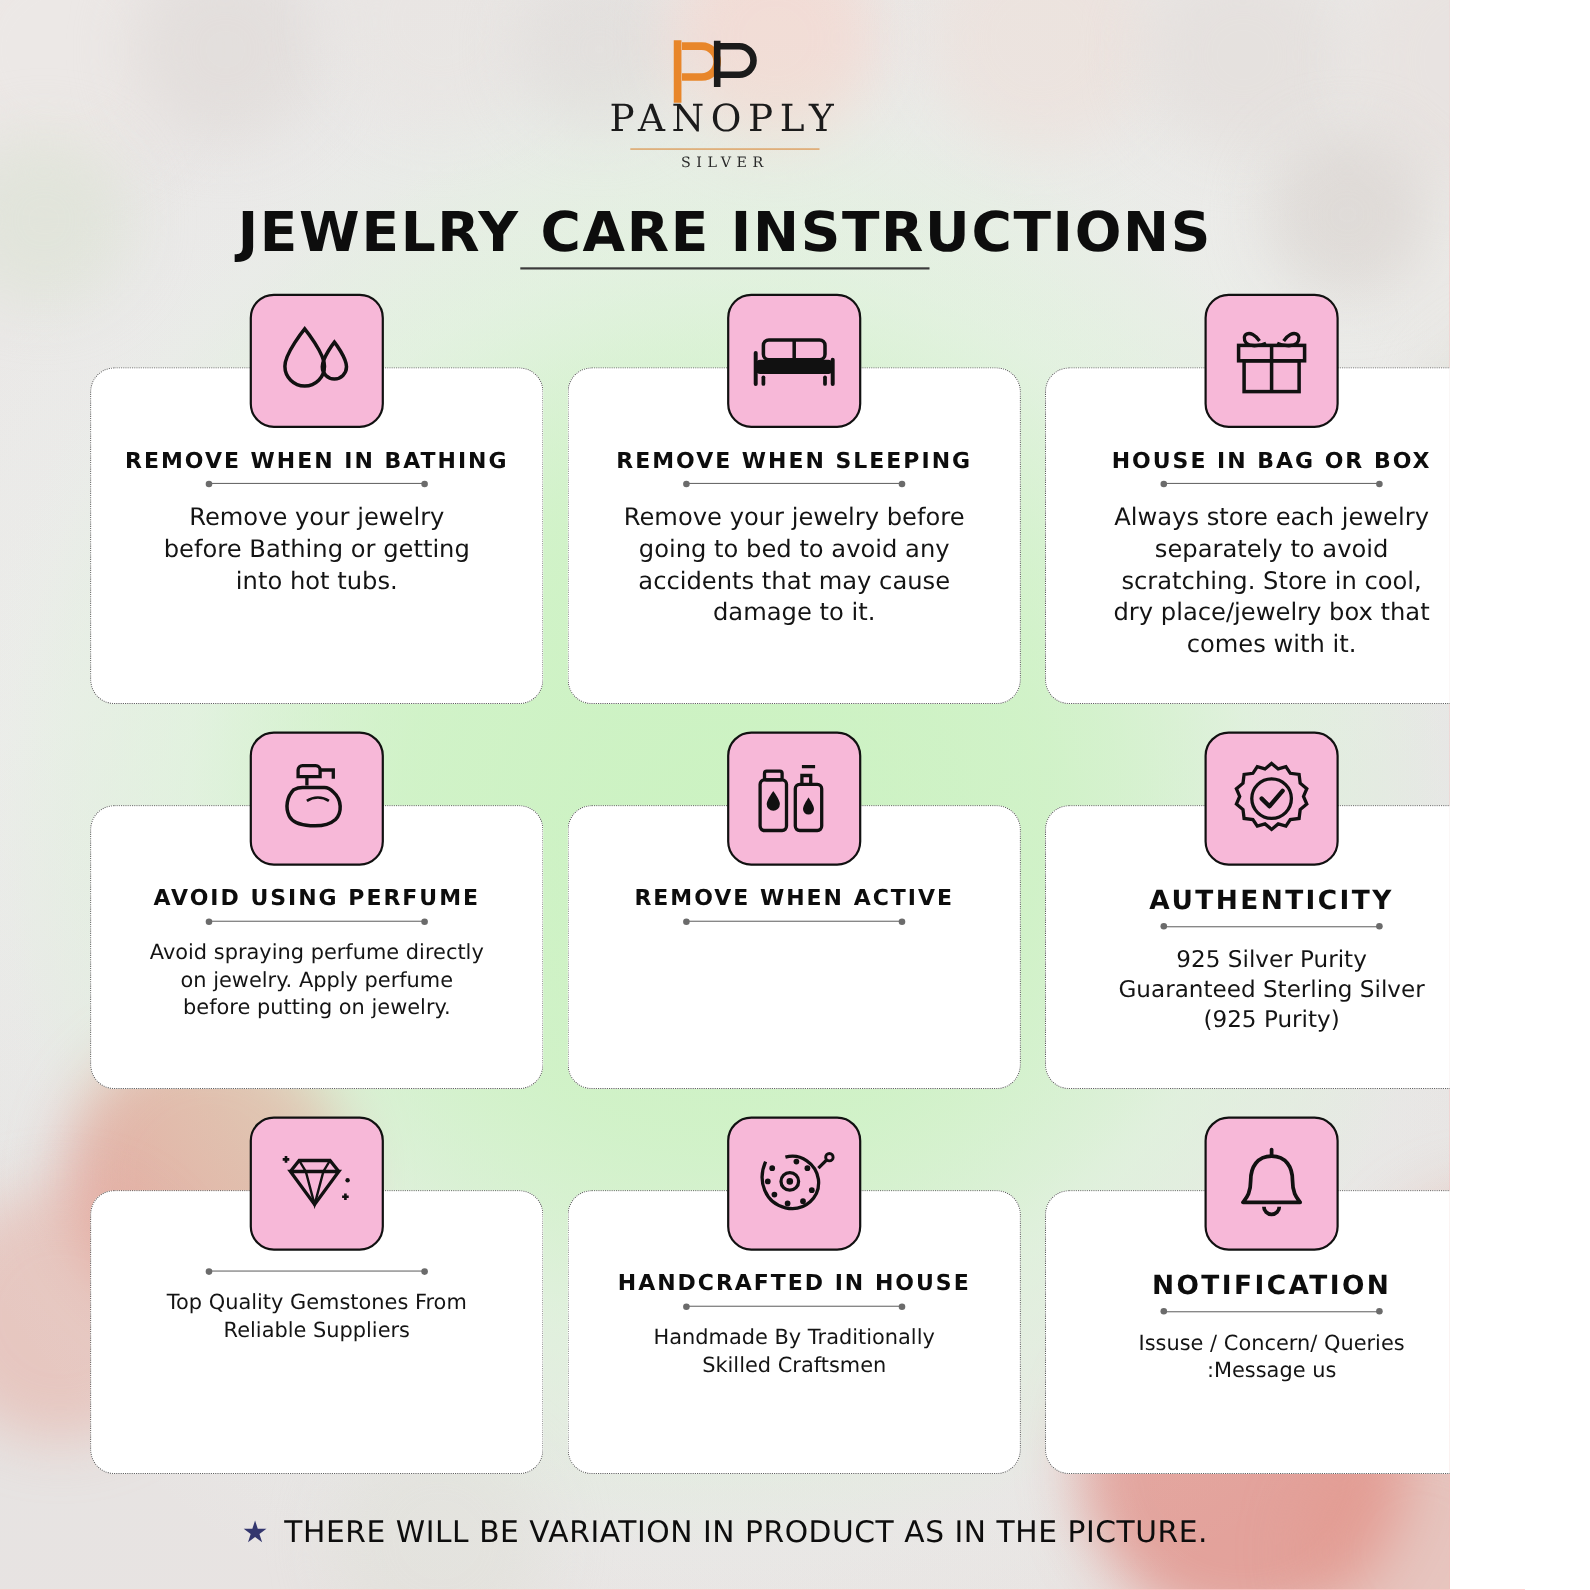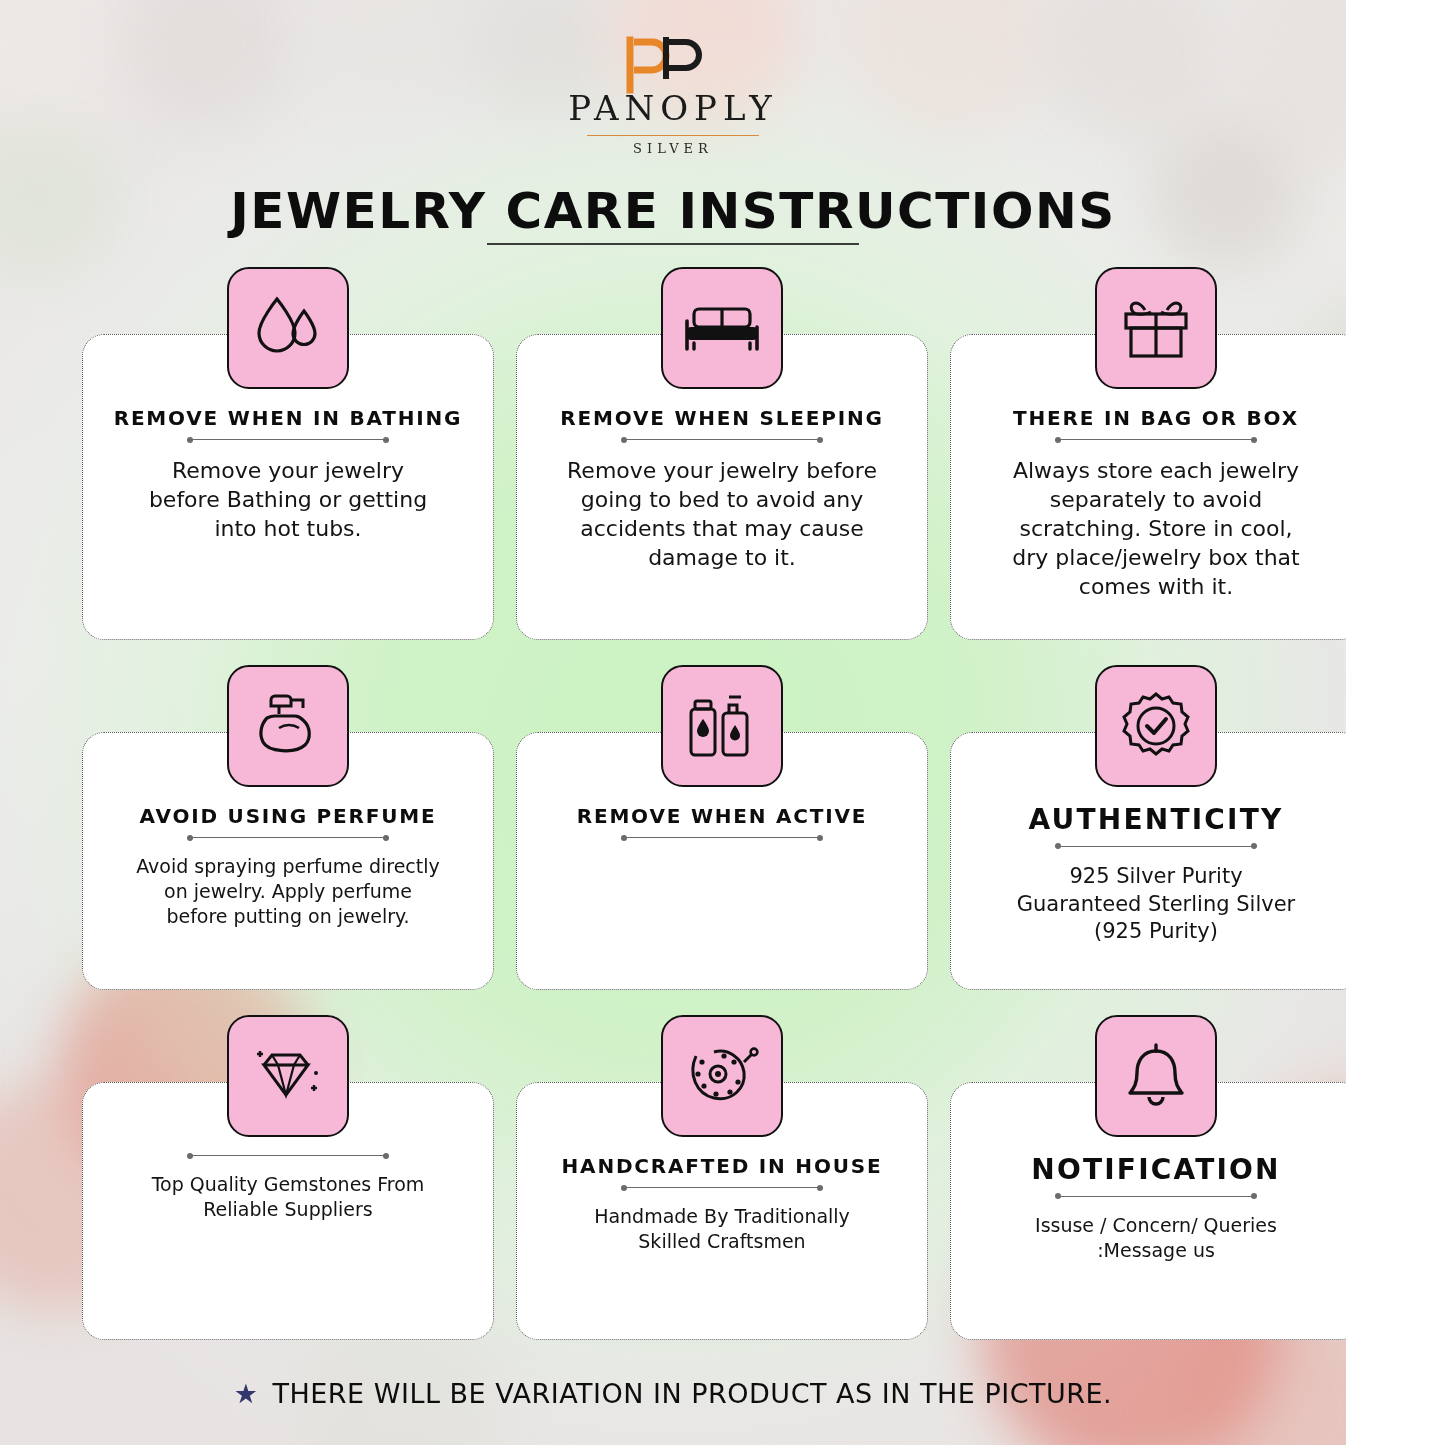--- a/index.html
+++ b/index.html
@@ -11,21 +11,20 @@
     height: 1445px;
     font-family: "DejaVu Sans", sans-serif;
     overflow: hidden;
   }
   .page {
     position: relative;
     width: 1318px;
     height: 1445px;
     background: #fca5a5;
     overflow: hidden;
-    padding-left: 28px;
   }
   
   .bg {
     position: absolute;
     inset: 0;
     background:
       radial-gradient(circle at 50% 52%, rgba(198,240,188,0.95) 0%, rgba(205,242,196,0.85) 28%, rgba(222,245,220,0.6) 48%, rgba(235,240,238,0.25) 66%, rgba(240,238,238,0) 80%),
       linear-gradient(160deg, #e9e6e6 0%, #ecebe8 35%, #e6e3e2 60%, #e9e4e2 100%);
   }
   .blob {
@@ -130,21 +129,21 @@
     border: 2px solid #111;
     border-radius: 22px;
     display: flex;
     align-items: center;
     justify-content: center;
   }
   .icon-box svg { display: block; }
   .card-title {
     font-family: "DejaVu Sans", sans-serif;
     font-weight: bold;
-    font-size: 28px;
+    font-size: 24px;
     letter-spacing: 2.2px;
     color: #0d0d0d;
     margin: 0 0 10px;
     line-height: 1.1;
   }
   .card-title.small { font-size: 20px; letter-spacing: 1.8px; }
   .divider {
     position: relative;
     width: 196px;
     height: 1px;
@@ -275,21 +274,21 @@
     <div class="card row1">
       <div class="icon-box">
         <svg width="74" height="68" viewBox="0 0 74 68" fill="none" xmlns="http://www.w3.org/2000/svg">
           <path d="M26 16 C18 4 8 10 14 18 C18 22 28 20 32 18" stroke="#111" stroke-width="3" fill="none"></path>
           <path d="M48 16 C56 4 66 10 60 18 C56 22 46 20 42 18" stroke="#111" stroke-width="3" fill="none"></path>
           <rect x="7" y="20" width="60" height="14" stroke="#111" stroke-width="3.2" fill="none"></rect>
           <rect x="12" y="34" width="50" height="28" stroke="#111" stroke-width="3.2" fill="none"></rect>
           <path d="M37 20 V62" stroke="#111" stroke-width="3.2"></path>
         </svg>
       </div>
-      <div class="card-title small">THERE IN BAG OR BOX</div>
+      <div class="card-title small">HOUSE IN BAG OR BOX</div>
       <div class="divider"></div>
       <p class="card-body sm">Always store each jewelry
 separately to avoid
 scratching. Store in cool,
 dry place/jewelry box that
 comes with it.</p>
     </div>
 
     <div class="card row2">
       <div class="icon-box">

